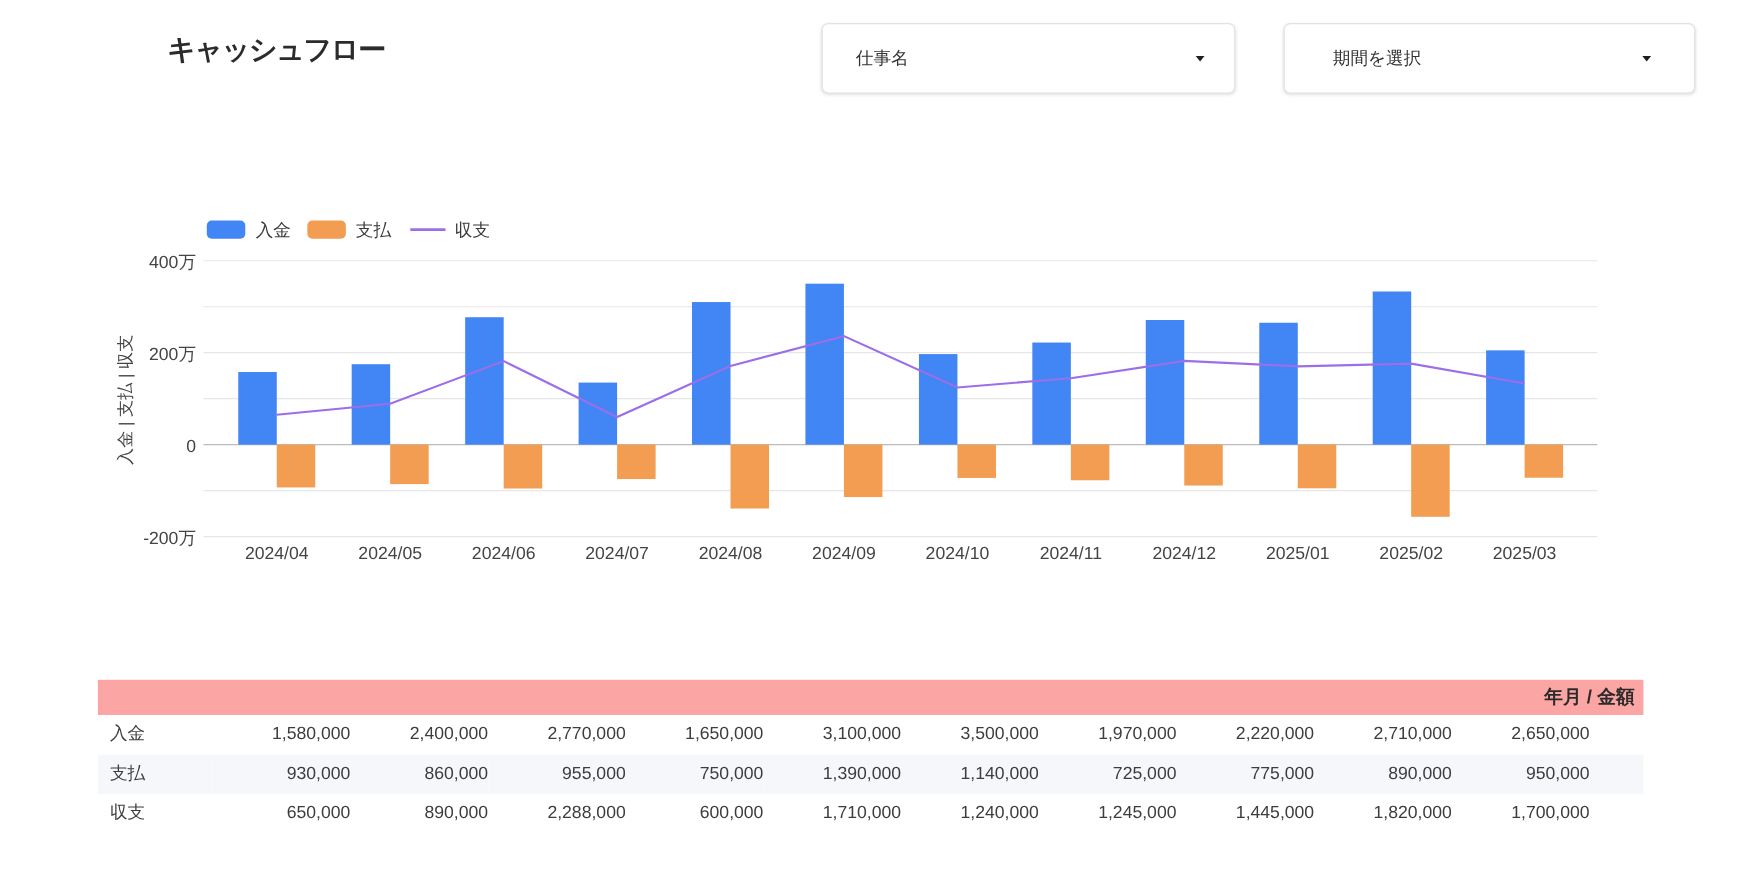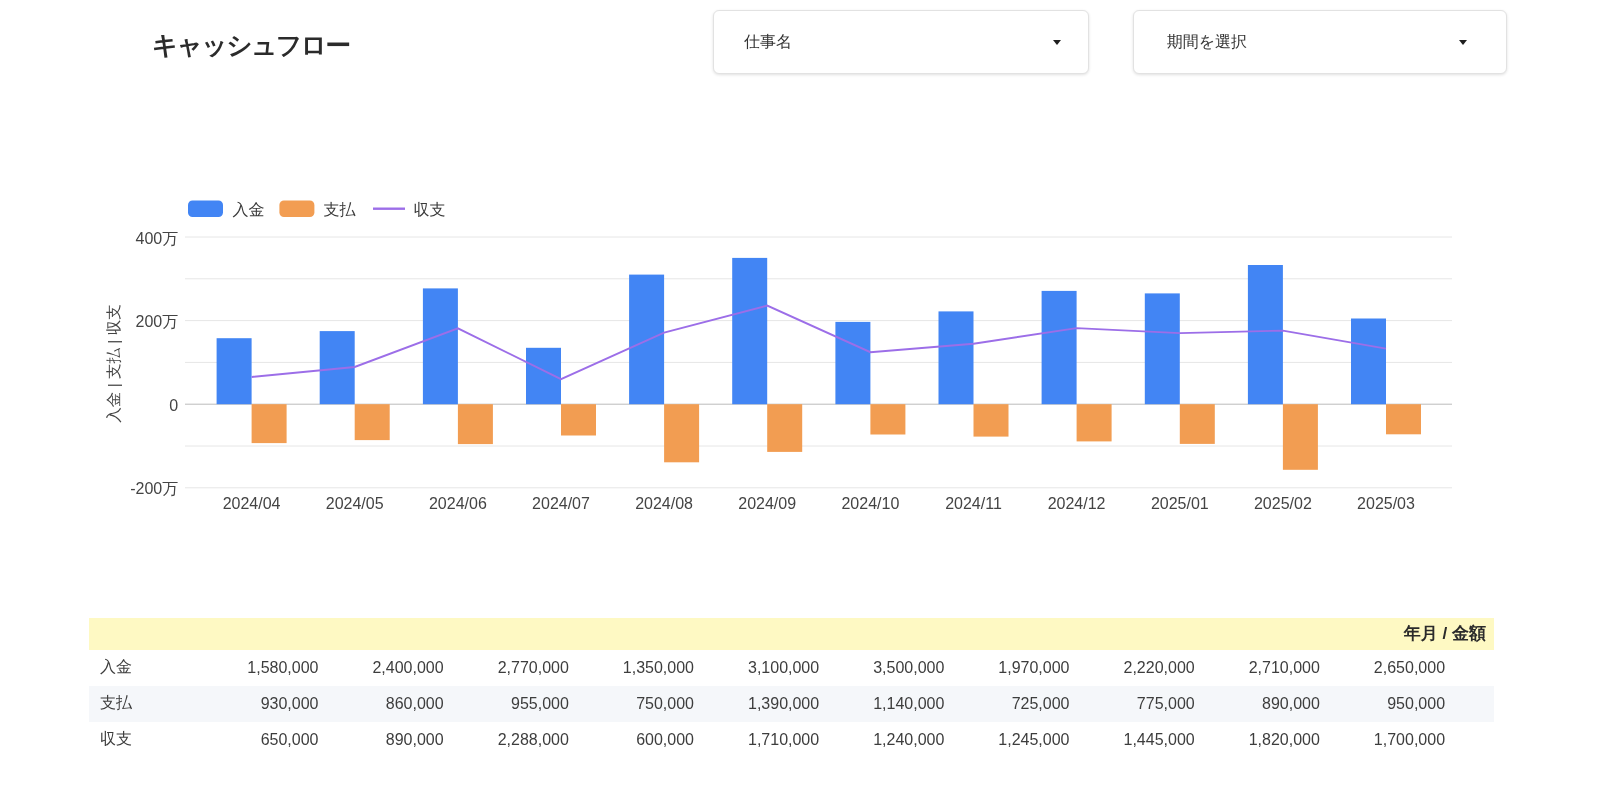--- a/index.html
+++ b/index.html
@@ -1,25 +1,25 @@
 <!DOCTYPE html>
 <html lang="ja"><head><meta charset="utf-8">
 <style>
 * { margin:0; padding:0; box-sizing:border-box; }
 html,body { width:1600px; height:803px; background:#fff; font-family:"Liberation Sans",sans-serif; position:relative; overflow:hidden; }
 .title { position:absolute; left:138px; top:28px; font-size:25.5px; font-weight:bold; color:#2b2b2b; letter-spacing:-1.3px;margin-left:14px; }
-.dd { position:absolute; top:10px; height:64px; background:#fff; border:1px solid #e2e2e2; border-radius:6px;
-      box-shadow:0 1px 3px rgba(0,0,0,0.12); display:flex; align-items:center; font-size:16px; color:#333; }
+.dd { position:absolute; top:21px; height:64px; background:#fff; border:1px solid #e2e2e2; border-radius:6px;
+      box-shadow:0 1px 3px rgba(0,0,0,0.12); display:flex; align-items:center; font-size:16px; color:#333;margin-left:34px; }
 .dd1 { left:713px; width:376px; padding-left:30px; }
-.dd2 { left:1132.7px; width:374.7px; padding-left:33px; }
+.dd2 { left:1132.7px; width:374.7px; padding-left:44px; }
 .caret { position:absolute; top:29px; width:0; height:0; border-left:4.2px solid transparent; border-right:4.2px solid transparent; border-top:5.5px solid #1f1f1f; }
 .dd1 .caret { left:338.5px; }
 .dd2 .caret { left:325.8px; }
 table { position:absolute; left:89px; top:617.5px; width:1405px; border-collapse:collapse; table-layout:fixed; font-size:16px; color:#3d3d3d; }
-tr.head th { background:#fef9c3; height:32px; text-align:right; padding-right:8px; font-size:17px; color:#2b2b2b; font-weight:bold; }
+tr.head th { background:#fca5a5; height:32px; text-align:right; padding-right:8px; font-size:17px; color:#2b2b2b; font-weight:bold; }
 td { height:36.1px; }
 td.lab { text-align:left; padding-left:11px; }
 td.num { text-align:right; }
 tr.stripe td { background:#F5F7FA; }
 </style></head>
 <body>
 <div class="title">キャッシュフロー</div>
 <div class="dd dd1">仕事名<span class="caret"></span></div>
 <div class="dd dd2">期間を選択<span class="caret"></span></div>
 <svg width="1600" height="560" viewBox="0 0 1600 560" xmlns="http://www.w3.org/2000/svg" style="position:absolute;left:0;top:0;font-family:'Liberation Sans',sans-serif;">
@@ -96,21 +96,21 @@
     </colgroup>
 <tbody>
       <tr class="head">
         <th colspan="12">年月 / 金額</th>
       </tr>
 <tr class="">
         <td class="lab">入金</td>
         <td class="num">1,580,000</td>
         <td class="num">2,400,000</td>
         <td class="num">2,770,000</td>
-        <td class="num">1,350,000</td>
+        <td class="num">1,650,000</td>
         <td class="num">3,100,000</td>
         <td class="num">3,500,000</td>
         <td class="num">1,970,000</td>
         <td class="num">2,220,000</td>
         <td class="num">2,710,000</td>
         <td class="num">2,650,000</td>
         <td class="sp"></td>
       </tr>
 <tr class="stripe">
         <td class="lab">支払</td>

